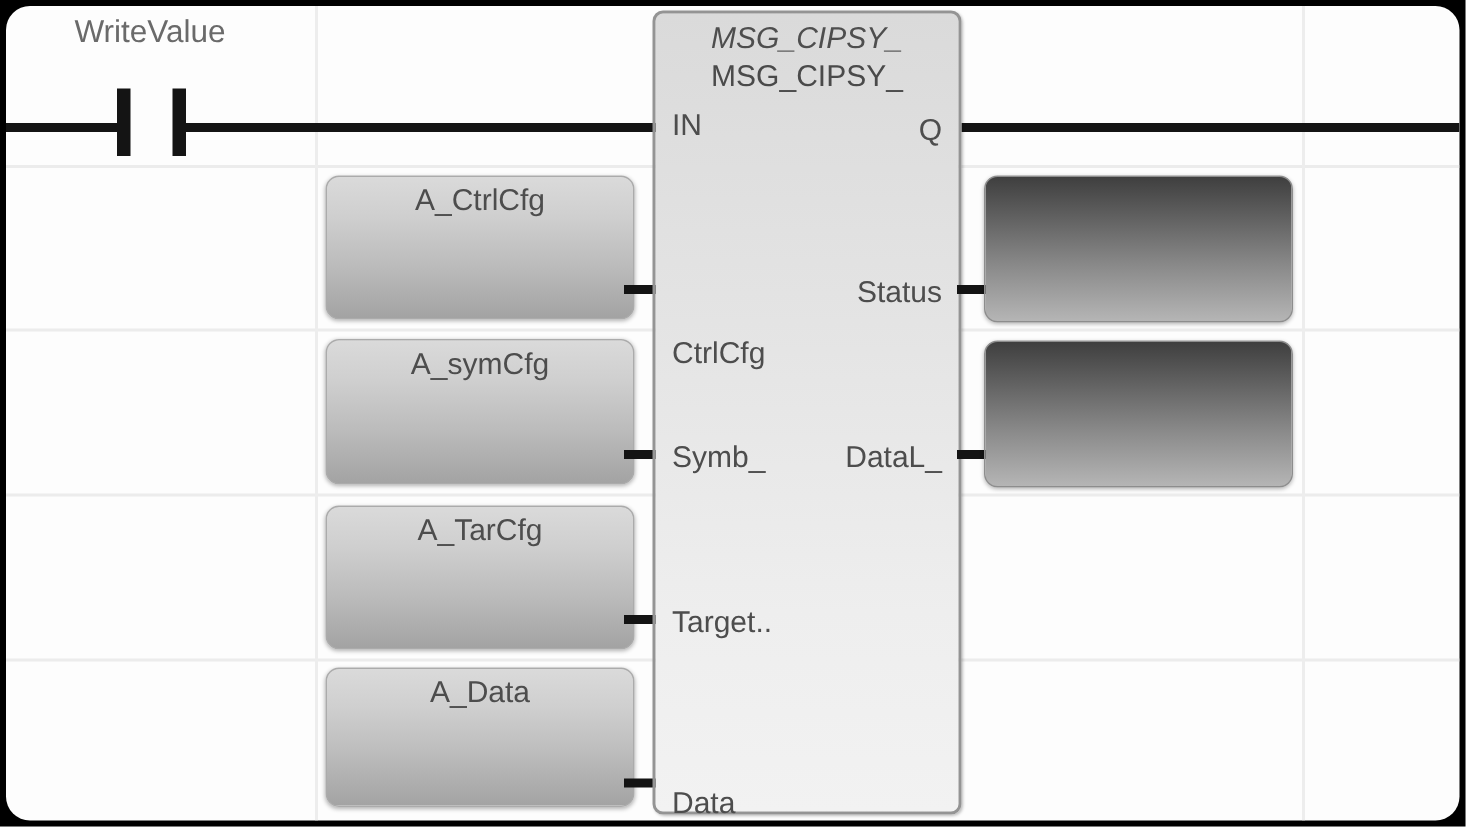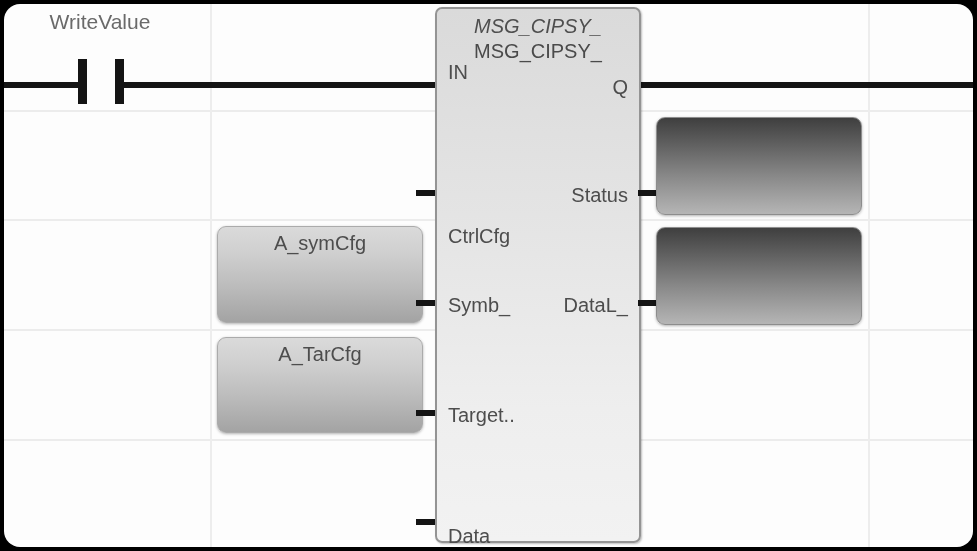--- a/index.html
+++ b/index.html
@@ -58,33 +58,35 @@
     <div class="abs vgrid" style="left:864px;top:0;height:543px;"></div>
 
     <div class="abs wire" style="left:0;top:78px;width:75px;"></div>
     <div class="abs wire" style="left:119px;top:78px;width:316px;"></div>
     <div class="abs wire" style="left:637px;top:78px;width:332px;"></div>
 
     <div class="abs operand-label" style="left:21px;top:6px;width:150px;">WriteValue</div>
     <div class="abs contact-bar" style="left:74px;top:55px;height:45px;"></div>
     <div class="abs contact-bar" style="left:111px;top:55px;height:45px;"></div>
 
+    <div class="abs inbox" style="left:213px;top:113px;height:96px;">A_CtrlCfg</div>
     <div class="abs inbox" style="left:213px;top:222px;height:97px;">A_symCfg</div>
     <div class="abs inbox" style="left:213px;top:333px;height:96px;">A_TarCfg</div>
+    <div class="abs inbox" style="left:213px;top:441px;height:93px;">A_Data</div>
 
     <div class="abs stub" style="left:412px;top:186px;width:27px;"></div>
     <div class="abs stub" style="left:412px;top:296px;width:27px;"></div>
     <div class="abs stub" style="left:412px;top:406px;width:27px;"></div>
     <div class="abs stub" style="left:412px;top:515px;width:27px;"></div>
 
     <div class="abs fblock" style="left:431px;top:3px;width:206px;height:536px;">
       <div class="abs fb-title1" style="left:0;top:6px;">MSG_CIPSY_</div>
       <div class="abs fb-title2" style="left:0;top:31px;">MSG_CIPSY_</div>
 
-      <div class="abs pin-label pin-left" style="top:50px;">IN</div>
+      <div class="abs pin-label pin-left" style="top:62px;">IN</div>
       <div class="abs pin-label pin-right" style="top:65px;">Q</div>
 
       <div class="abs pin-label pin-left" style="top:173px;margin-top:41px;">CtrlCfg</div>
       <div class="abs pin-label pin-right" style="top:173px;">Status</div>
 
       <div class="abs pin-label pin-left" style="top:283px;">Symb_</div>
       <div class="abs pin-label pin-right" style="top:283px;">DataL_</div>
 
       <div class="abs pin-label pin-left" style="top:393px;">Target..</div>
 

